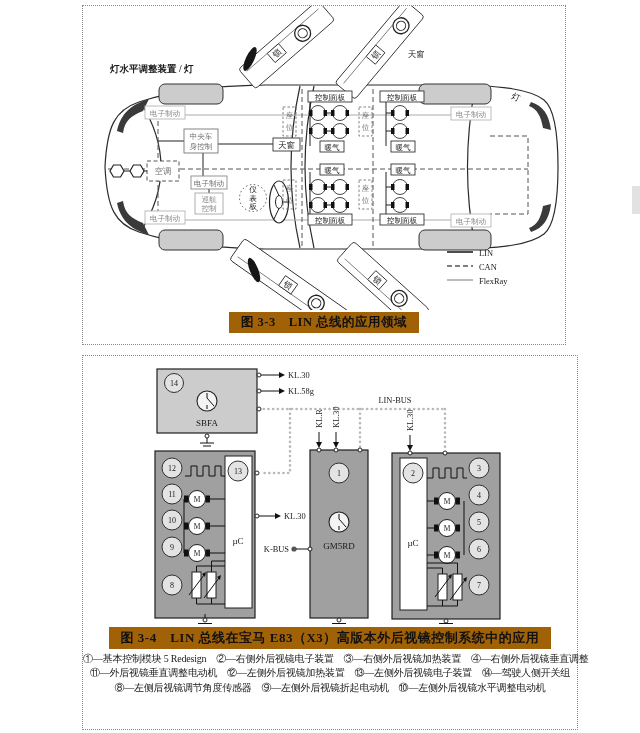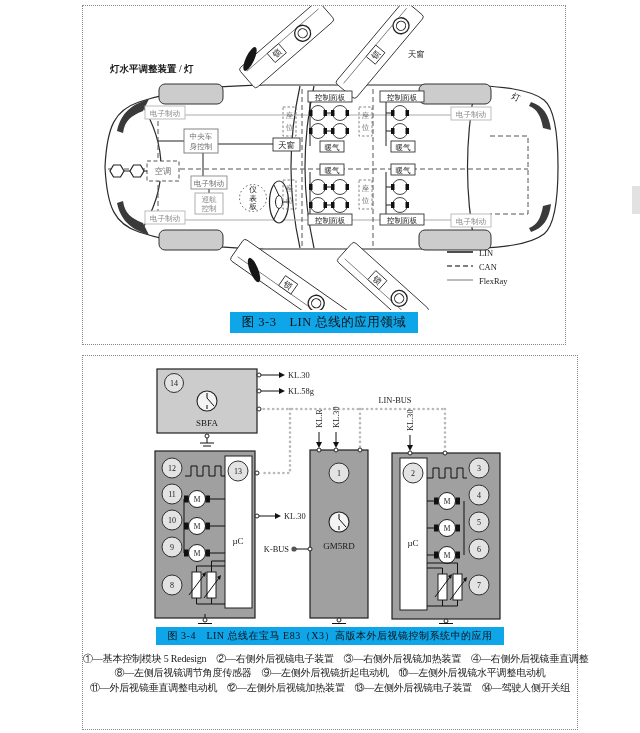--- a/index.html
+++ b/index.html
@@ -1,23 +1,23 @@
 <!DOCTYPE html>
 <html><head>
 <meta charset="utf-8">
 <style>
   html,body{margin:0;padding:0;background:#fff;}
   body{width:640px;height:733px;position:relative;font-family:"Liberation Serif","DejaVu Serif",serif;overflow:hidden;}
   .frame{position:absolute;border:1px dotted #888;background:#fff;box-sizing:border-box;}
   #fig1{left:82px;top:5px;width:484px;height:340px;}
   #fig2{left:82px;top:355px;width:496px;height:375px;}
   .caption{position:absolute;left:0;right:0;text-align:center;}
-  .caption span{display:inline-block;background:#0ea5e9;color:#111;padding:2px 12px;font-weight:400;letter-spacing:0.5px;}
+  .caption span{display:inline-block;background:#a16207;color:#111;padding:2px 12px;font-weight:700;letter-spacing:0.5px;}
   #fig1-caption{top:306px;font-size:12.5px;}
-  #fig2-caption{top:271px;font-size:10px;}
+  #fig2-caption{top:271px;font-size:13px;}
   .notes{position:absolute;left:0;right:0;top:296px;text-align:center;color:#1a1a1a;}
   .notes div{font-size:10px;line-height:14.4px;white-space:nowrap;letter-spacing:-0.2px;}
   .sidebar-mark{position:absolute;left:632px;top:186px;width:8px;height:28px;background:#e2e2e2;}
   svg{position:absolute;left:0;top:0;}
   svg text{font-family:"Liberation Serif","DejaVu Serif",serif;fill:#1a1a1a;}
   .lbl{font-size:8.3px;}
   .lbl-sm{font-size:7.6px;}
   .lbl-gray{fill:#8a8a8a;}
   .lbl-dim{fill:#6f6f6f;}
   .box{fill:#ffffff;stroke:#333;stroke-width:0.9;}
@@ -467,18 +467,18 @@
         <line class="cirwire" x1="356" y1="267.5" x2="370" y2="267.5"></line>
       </g>
     </g>
   </svg>
 
   <div class="caption" id="fig2-caption">
     <span>图 3-4　LIN 总线在宝马 E83（X3）高版本外后视镜控制系统中的应用</span>
   </div>
   <div class="notes">
     <div>①—基本控制模块 5 Redesign　②—右侧外后视镜电子装置　③—右侧外后视镜加热装置　④—右侧外后视镜垂直调整</div>
+    <div>⑪—外后视镜垂直调整电动机　⑫—左侧外后视镜加热装置　⑬—左侧外后视镜电子装置　⑭—驾驶人侧开关组</div>
     <div>⑧—左侧后视镜调节角度传感器　⑨—左侧外后视镜折起电动机　⑩—左侧外后视镜水平调整电动机</div>
-    <div>⑪—外后视镜垂直调整电动机　⑫—左侧外后视镜加热装置　⑬—左侧外后视镜电子装置　⑭—驾驶人侧开关组</div>
   </div>
 </div>
 
 <div class="sidebar-mark"></div>
 
 </body></html>

